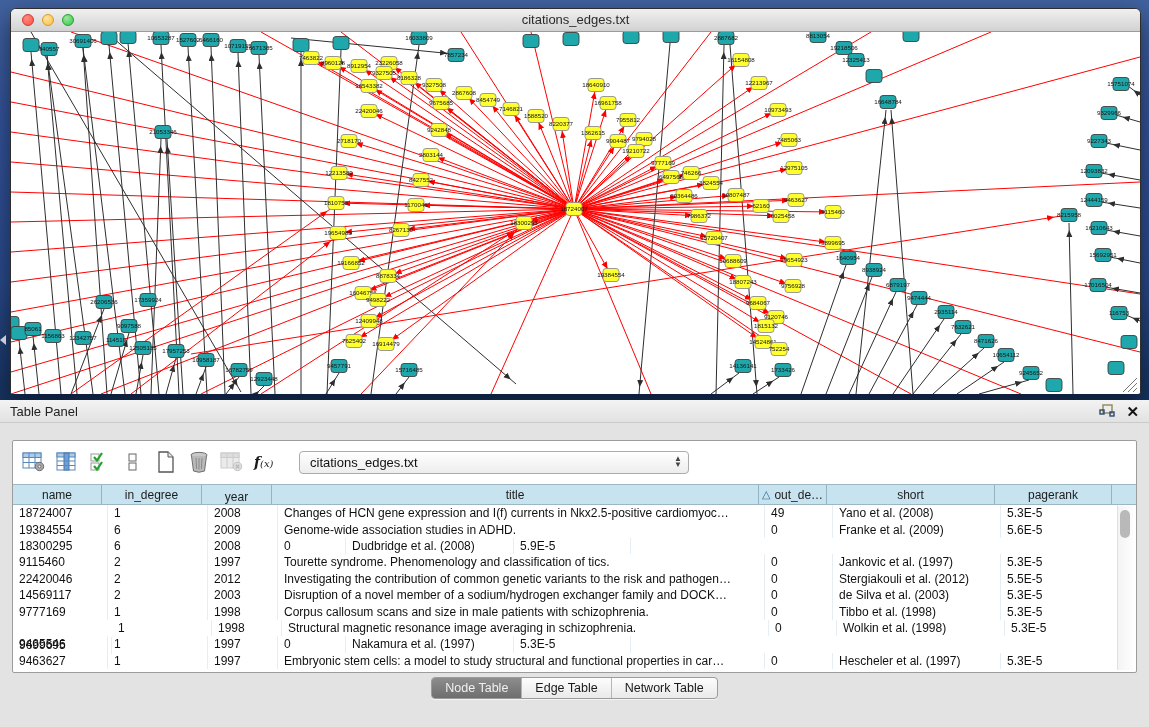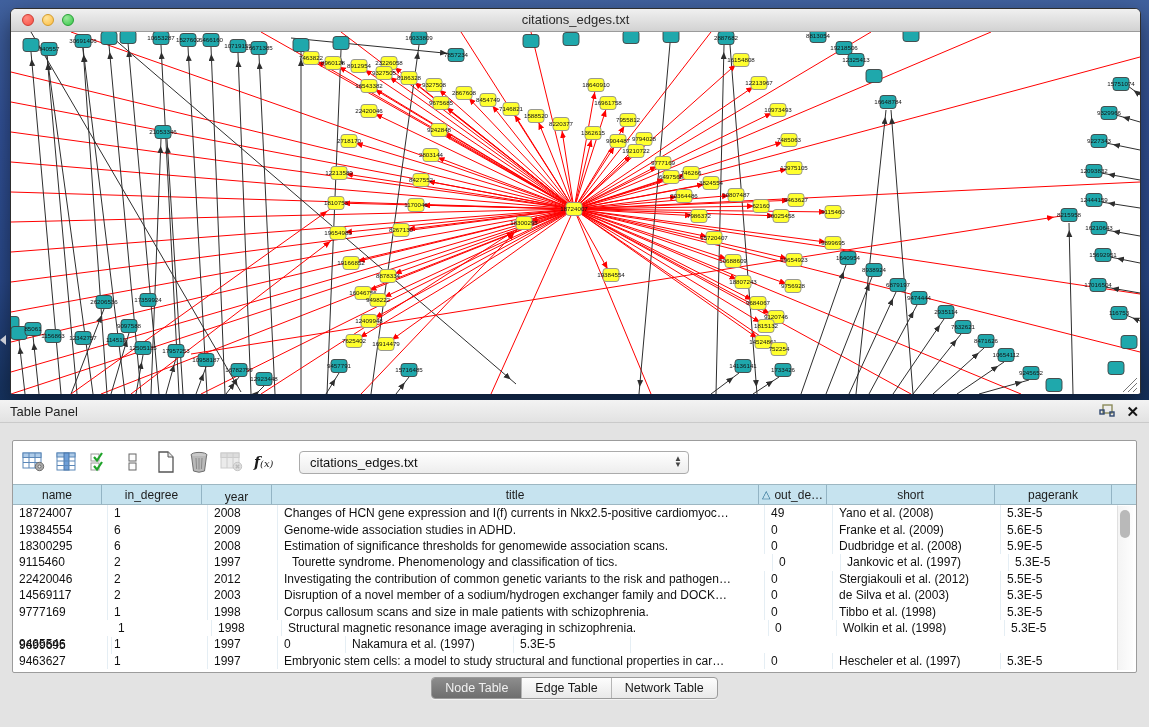--- a/index.html
+++ b/index.html
@@ -905,30 +905,29 @@
             <div class="td" style="width: 70px;">2009</div>
             <div class="td" style="width: 487px;">Genome-wide association studies in ADHD.</div>
             <div class="td" style="width: 68px;">0</div>
             <div class="td" style="width: 168px;">Franke et al. (2009)</div>
             <div class="td" style="width: 117px;">5.6E-5</div>
           </div>
           <div class="tr">
             <div class="td" style="width: 95px;">18300295</div>
             <div class="td" style="width: 100px;">6</div>
             <div class="td" style="width: 70px;">2008</div>
-            <div class="td" style="width: 487px;">Estimation of significance thresholds for genomewide association scans.</div>
             <div class="td" style="width: 68px;">0</div>
             <div class="td" style="width: 168px;">Dudbridge et al. (2008)</div>
             <div class="td" style="width: 117px;">5.9E-5</div>
           </div>
           <div class="tr">
             <div class="td" style="width: 95px;">9115460</div>
             <div class="td" style="width: 100px;">2</div>
             <div class="td" style="width: 70px;">1997</div>
-            <div class="td" style="width: 487px; margin-left: 8px;">Tourette syndrome. Phenomenology and classification of tics.</div>
+            <div class="td" style="width: 487px;">Tourette syndrome. Phenomenology and classification of tics.</div>
             <div class="td" style="width: 68px;">0</div>
             <div class="td" style="width: 168px;">Jankovic et al. (1997)</div>
             <div class="td" style="width: 117px;">5.3E-5</div>
           </div>
           <div class="tr">
             <div class="td" style="width: 95px;">22420046</div>
             <div class="td" style="width: 100px;">2</div>
             <div class="td" style="width: 70px;">2012</div>
             <div class="td" style="width: 487px;">Investigating the contribution of common genetic variants to the risk and pathogen…</div>
             <div class="td" style="width: 68px;">0</div>

